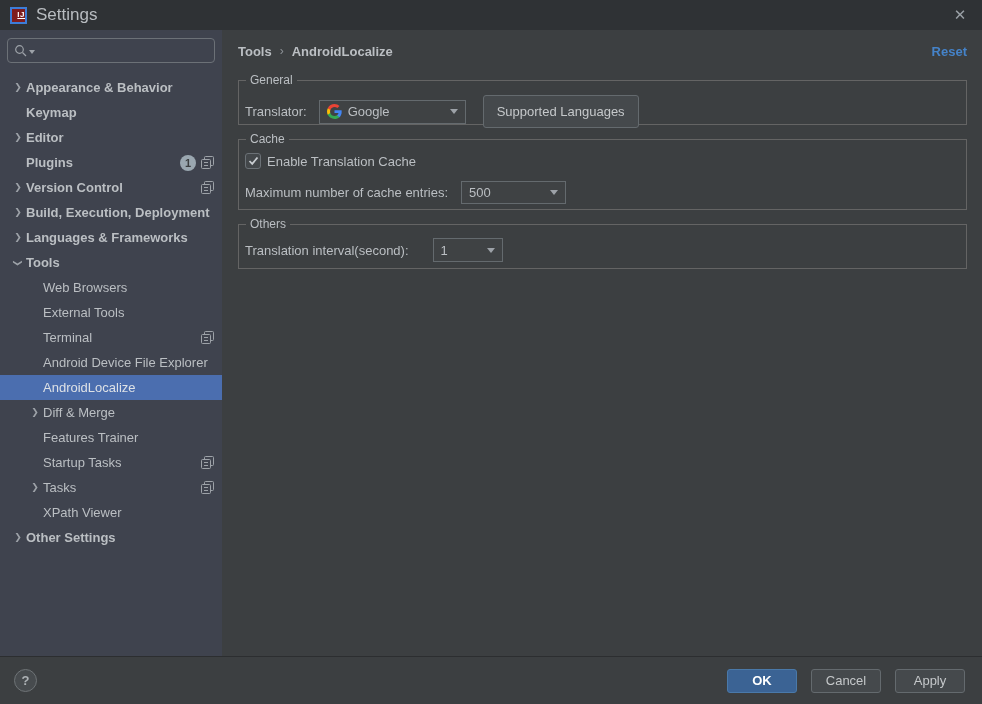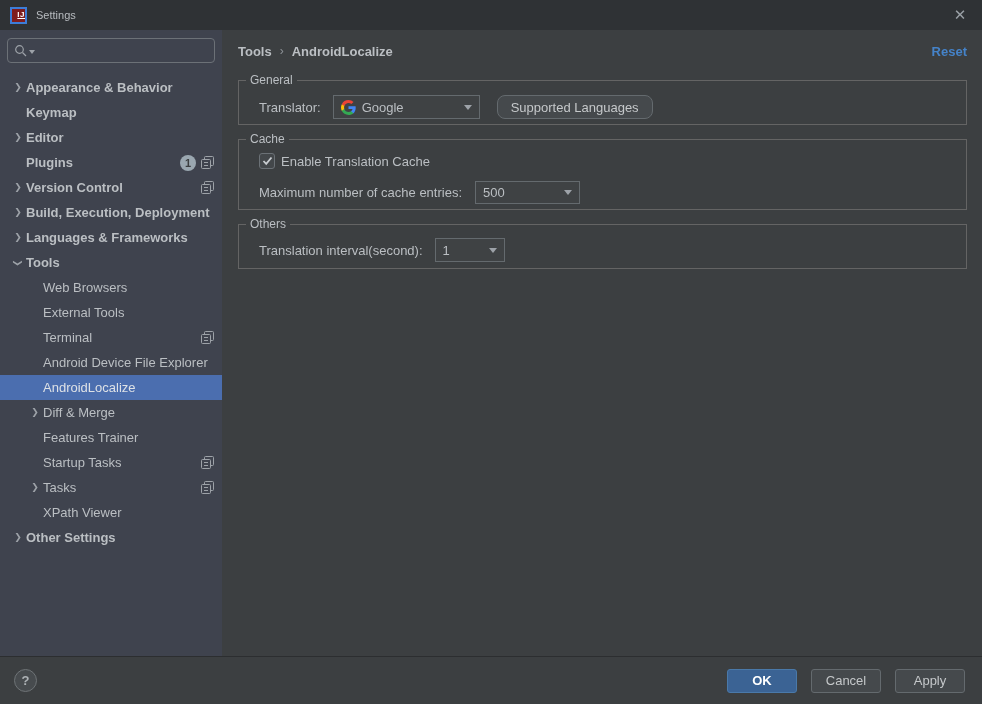--- a/index.html
+++ b/index.html
@@ -3,21 +3,21 @@
 <meta charset="utf-8">
 <style>
   * { margin:0; padding:0; box-sizing:border-box; }
   html,body { background:#1e1e1e; }
   body { font-family:"Liberation Sans","DejaVu Sans",sans-serif; font-size:13px; }
   .window { width:982px; height:704px; background:#3c3f41; position:relative; overflow:hidden; display:flex; flex-direction:column; }
 
   
   .titlebar { height:30px; background:#2f3235; display:flex; align-items:center; flex-shrink:0; }
   .app-icon { width:17px; height:17px; margin-left:10px; background:#7f1d1d; border:2px solid #3d7dd8; color:#fff; font-weight:bold; font-size:8px; line-height:12px; text-align:right; text-decoration:underline; letter-spacing:0.5px; }
-  .win-title { color:#b8bcc0; margin-left:9px; font-size:11px; }
+  .win-title { color:#b8bcc0; margin-left:9px; font-size:17px; }
   .close-btn { margin-left:auto; width:44px; height:30px; display:flex; align-items:center; justify-content:center; color:#9aa0a6; font-size:15px; cursor:pointer; }
 
   
   .bodyrow { flex:1; display:flex; min-height:0; }
   .sidebar { width:222px; flex-shrink:0; background:#3f434e; display:flex; flex-direction:column; }
   .main { flex:1; background:#3c3f41; position:relative; padding:0 15px 0 16px; }
 
   
   .searchbox { height:25px; margin:8px 7px 6px 7px; border:1px solid #6c7177; border-radius:4px; display:flex; align-items:center; padding:0 6px; }
   .searchbox svg { flex-shrink:0; }
@@ -36,40 +36,40 @@
   .ticons { margin-left:auto; margin-right:8px; display:flex; align-items:center; gap:5px; }
   .badge { width:16px; height:16px; border-radius:50%; background:#9aa7b0; color:#3c3f41; font-size:11px; font-weight:bold; display:flex; align-items:center; justify-content:center; }
 
   
   .crumbrow { height:30px; margin-top:6px; display:flex; align-items:center; }
   .crumb { color:#bbbfc3; font-weight:bold; cursor:pointer; }
   .crumb-sep { color:#8c9196; margin:0 8px; font-size:12px; }
   .reset-link { margin-left:auto; color:#4583c9; font-weight:bold; cursor:pointer; }
 
   
-  .group { position:relative; border:1px solid #646464; margin-top:14px; padding:0 20px; }
+  .group { position:relative; border:1px solid #646464; margin-top:14px; padding:0 6px; }
   .legend { position:absolute; top:-8px; left:7px; background:#3c3f41; padding:0 4px; color:#bbbfc3; font-size:12px; line-height:15px; }
   .formrow { display:flex; align-items:center; }
   .grp-general { height:45px; }
   .grp-general .formrow { margin-top:14px; }
   .grp-cache { height:71px; }
   .grp-cache .row1 { margin-top:13px; }
   .grp-cache .row2 { margin-top:12px; }
   .grp-others { height:45px; }
-  .grp-others .formrow { margin-top:13px; }
+  .grp-others .formrow { margin-top:13px;gap:12px; }
   .flabel { color:#bbbfc3; }
 
   
   .combo { height:24px; background:#3f4244; border:1px solid #646a6e; display:flex; align-items:center; padding:0 7px; color:#bbbfc3; cursor:pointer; }
   .combo .arrow { width:0; height:0; border-left:4px solid transparent; border-right:4px solid transparent; border-top:5px solid #9da2a8; margin-left:auto; }
   .combo-translator { width:147px; margin-left:12px; gap:6px;text-align:right; }
   .combo-entries { width:105px; height:23px; margin-left:13px; }
   .combo-interval { width:70px; margin-left:12px; }
 
-  .btn { height:24px; background:#45494c; border:1px solid #646a6e; border-radius:8px; color:#c5c8ca; font-size:13px; font-family:inherit; padding:0 13px; cursor:pointer; }
+  .btn { height:33px; background:#45494c; border:1px solid #646a6e; border-radius:3px; color:#c5c8ca; font-size:13px; font-family:inherit; padding:0 13px; cursor:pointer; }
   .btn-supported { margin-left:17px; width:156px; }
 
   .checkbox { width:16px; height:16px; border:1px solid #6b7176; border-radius:3px; background:#43474a; display:flex; align-items:center; justify-content:center; cursor:pointer; flex-shrink:0; }
   .checkbox svg { display:none; }
   .checkbox.checked svg { display:block; }
   .cb-label { margin-left:6px; color:#bbbfc3; }
 
   
   .footer { height:48px; flex-shrink:0; background:#3c3f41; border-top:1px solid #2c2e30; display:flex; align-items:center; padding:0 17px 0 14px; }
   .help-btn { width:23px; height:23px; border-radius:50%; background:#474b4e; border:1px solid #6e7376; color:#aeb3b6; font-weight:bold; font-size:13px; display:flex; align-items:center; justify-content:center; cursor:pointer; }

